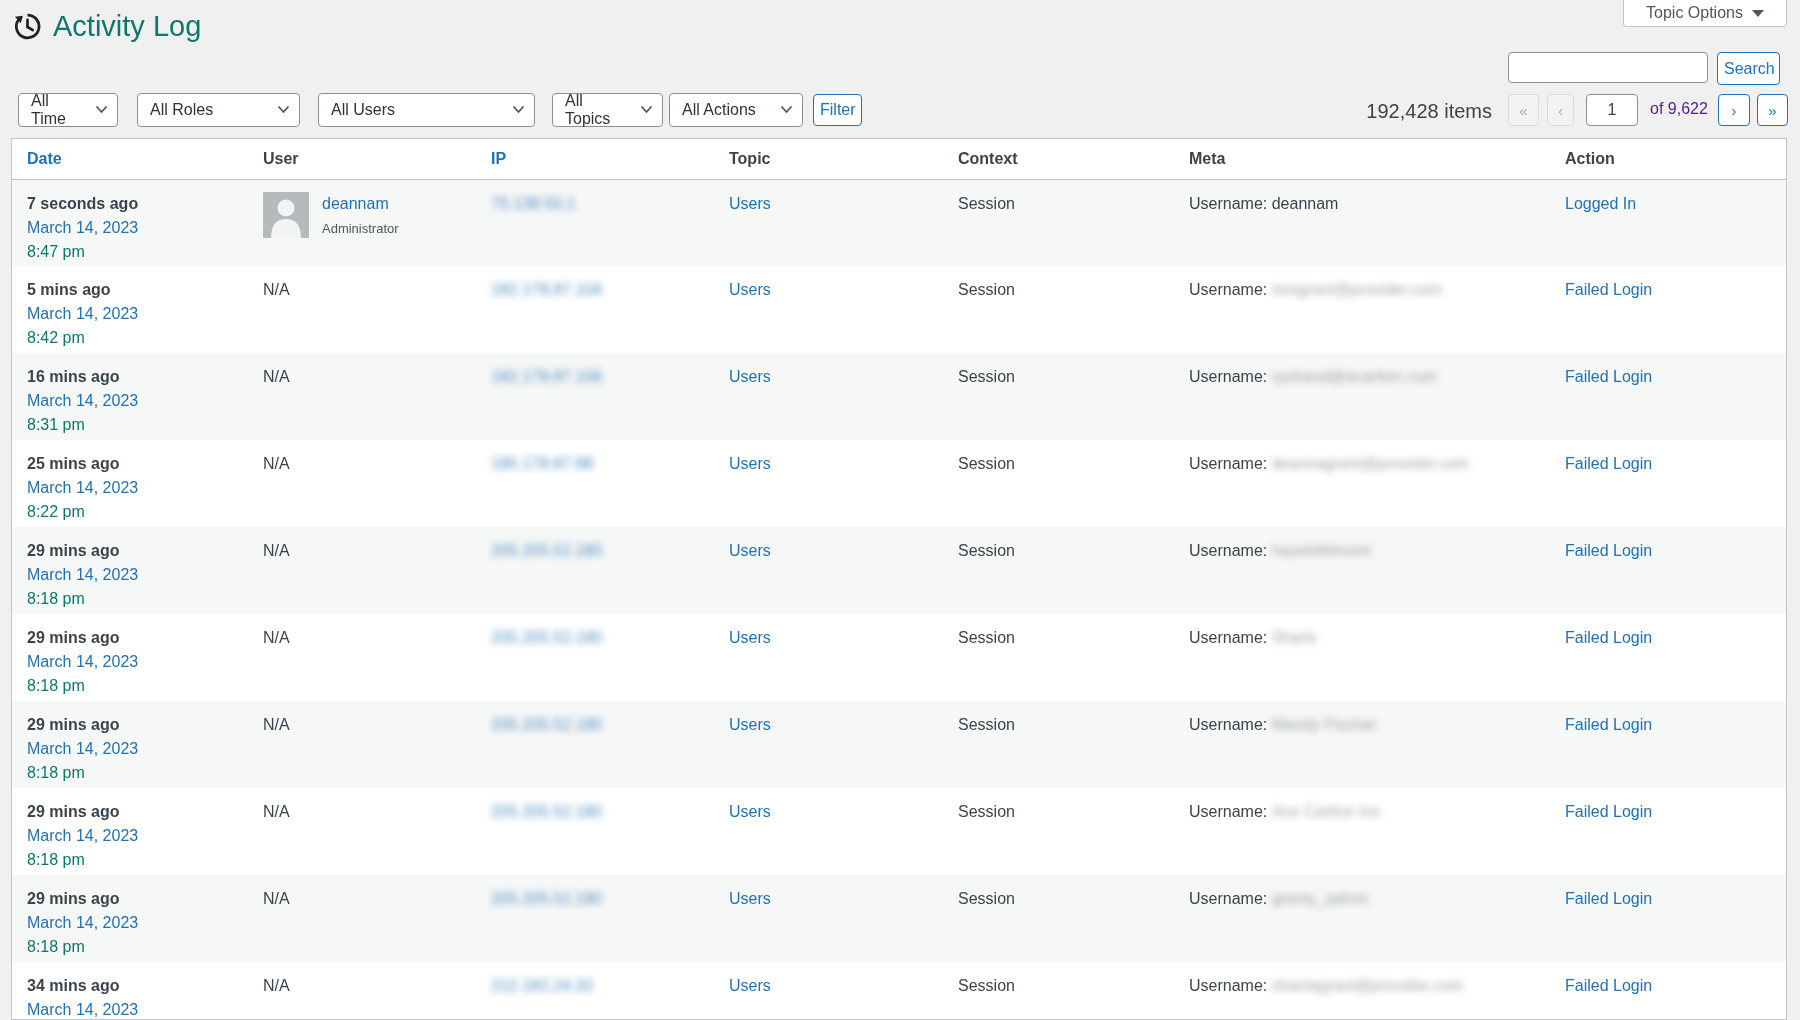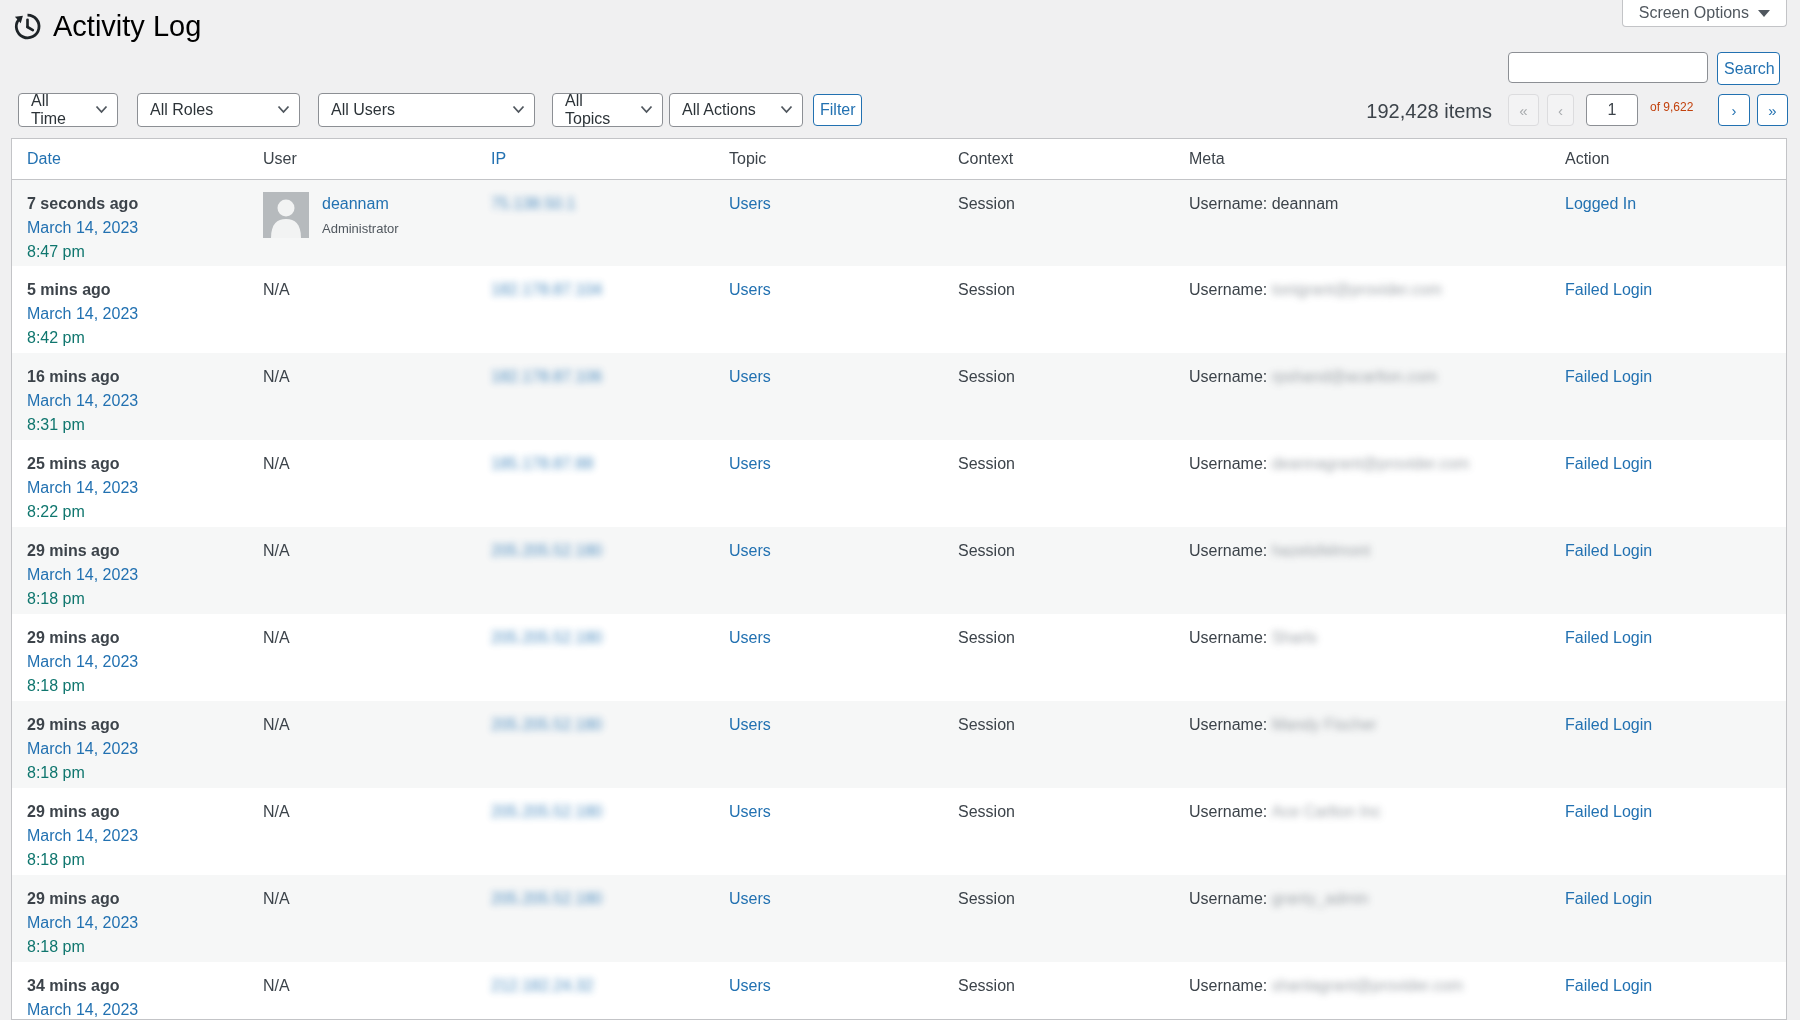--- a/index.html
+++ b/index.html
@@ -8,21 +8,21 @@
   .page{position:relative;width:1800px;height:1020px;}
 
   
   .screen-options{position:absolute;top:0;right:13px;height:27px;min-width:164px;
     background:#fff;border:1px solid #c3c4c7;border-top:none;border-radius:0 0 4px 4px;
     color:#50575e;font-size:16px;font-family:inherit;display:flex;align-items:center;
     justify-content:center;gap:9px;padding:0 16px;cursor:pointer;}
   .caret{width:0;height:0;border-left:6px solid transparent;border-right:6px solid transparent;
     border-top:7px solid #50575e;display:inline-block;}
   .title-row{position:absolute;top:10px;left:13px;margin:0;display:flex;align-items:center;
-    gap:11px;font-size:29px;font-weight:400;color:#000000;}
+    gap:11px;font-size:29px;font-weight:400;color:#0f766e;}
   .logo{width:29px;height:29px;display:inline-flex;}
   .search-input{position:absolute;left:1508px;top:52px;width:178px;height:29px;
     border:1px solid #8c8f94;border-radius:4px;background:#fff;font-size:16px;
     font-family:inherit;padding:0 10px;color:#2c3338;}
   .btn-blue{background:#fff;border:1px solid #2271b1;border-radius:4px;color:#2271b1;
     font-size:16px;font-family:inherit;cursor:pointer;}
   .search-btn{position:absolute;left:1717px;top:52px;width:63px;height:33px;}
 
   
   .toolbar{position:absolute;top:93px;left:0;width:1800px;height:34px;}
@@ -35,29 +35,29 @@
   .items-count{position:absolute;right:308px;top:7px;font-size:20px;color:#3c434a;}
   .pgbtn{position:absolute;top:1px;height:32px;box-sizing:border-box;border-radius:4px;
     font-size:15px;display:flex;align-items:center;justify-content:center;font-family:inherit;}
   .pg-disabled{background:#f3f3f4;border:1px solid #dcdcde;color:#a7aaad;}
   .pg-active{background:#fff;border:1px solid #2271b1;color:#2271b1;cursor:pointer;}
   .pg-first{left:1508px;width:31px;}
   .pg-prev{left:1547px;width:27px;}
   .page-input{position:absolute;left:1586px;top:1px;width:52px;height:32px;box-sizing:border-box;
     border:1px solid #8c8f94;border-radius:4px;text-align:center;font-size:16px;color:#3c434a;
     font-family:inherit;background:#fff;padding:0;}
-  .of-pages{position:absolute;left:1650px;top:7px;font-size:12px;color:#c2410c;}
+  .of-pages{position:absolute;left:1650px;top:7px;font-size:16px;color:#4c1d95;}
   .pg-next{left:1718px;width:32px;}
   .pg-last{left:1757px;width:31px;}
 
   
   .table-wrap{position:absolute;top:138px;left:11px;width:1776px;height:882px;
     background:#fff;border:1px solid #c3c4c7;box-sizing:border-box;overflow:hidden;}
   table{border-collapse:collapse;table-layout:fixed;width:1774px;}
-  th{font-weight:400;font-size:16px;color:#3c434a;text-align:left;height:40px;
+  th{font-weight:700;font-size:16px;color:#3c434a;text-align:left;height:40px;
     padding:0 10px 0 0;border-bottom:1px solid #c3c4c7;box-sizing:border-box;}
   th:first-child,td:first-child{padding-left:15px;}
   td{vertical-align:top;font-size:16px;color:#3c434a;padding:12px 10px 0 0;
     line-height:24px;box-sizing:border-box;height:87px;}
   tbody tr:nth-child(odd){background:#f6f7f7;}
   a.lnk{color:#2271b1;text-decoration:none;cursor:pointer;}
   .ago{display:block;font-weight:700;color:#3c434a;}
   .date-link,.time{display:block;}
   .time{color:#0f766e;}
   .user-flex{display:flex;gap:13px;}
@@ -67,21 +67,21 @@
   .redacted{display:inline-block;filter:blur(3.5px);opacity:.8;}
   .redacted-ip{color:#2e76b5;}
   .redacted-meta{color:#878e95;}
 </style>
 </head>
 <body>
 
 <div class="page">
 
   <button class="screen-options">
-    <span>Screen Options</span>
+    <span>Topic Options</span>
     <span class="caret"></span>
   </button>
 
   <h1 class="title-row">
     <span class="logo">
       <svg viewBox="0 0 24 24" width="29" height="29">
         <path d="M12 2.6 A9.4 9.4 0 1 1 4.6 6.4" fill="none" stroke="#1d2327" stroke-width="2.3"></path>
         <polygon points="1.6,4.0 8.2,3.2 6.4,9.4" fill="#1d2327"></polygon>
         <line x1="12" y1="12.4" x2="12" y2="6.4" stroke="#1d2327" stroke-width="2.2" stroke-linecap="round"></line>
         <line x1="12" y1="12.4" x2="16.4" y2="15" stroke="#1d2327" stroke-width="2.2" stroke-linecap="round"></line>

